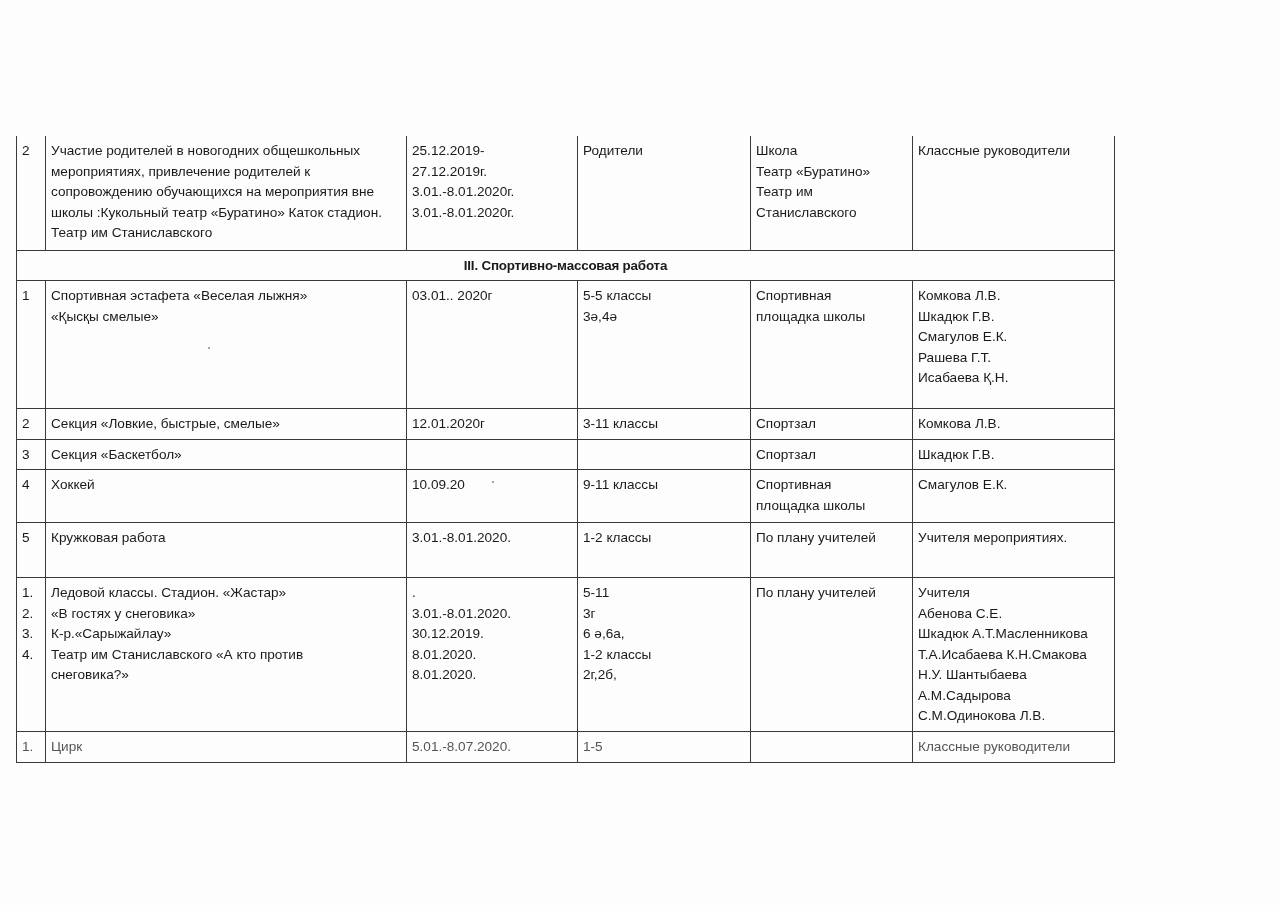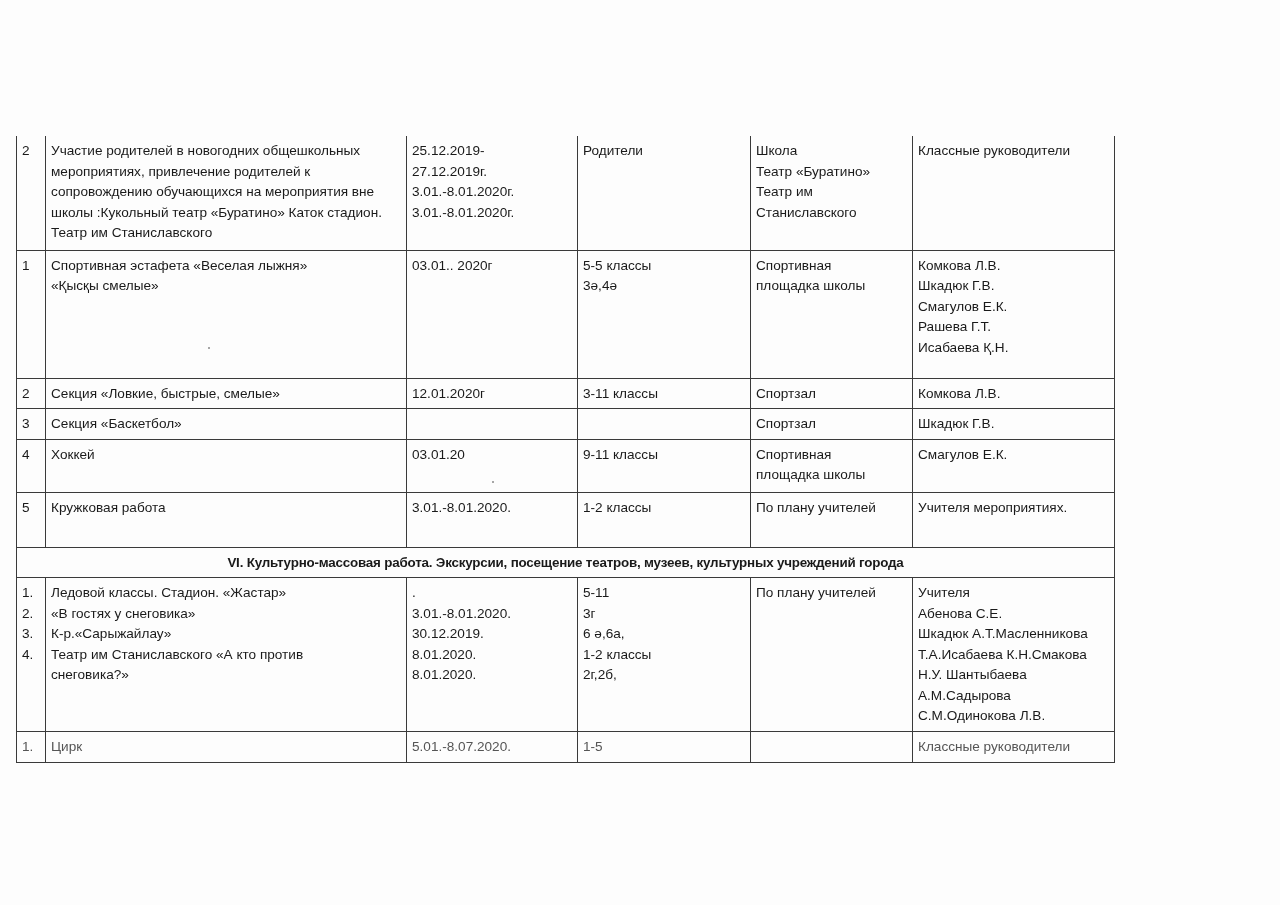--- a/index.html
+++ b/index.html
@@ -46,20 +46,23 @@
 27.12.2019г.
 3.01.-8.01.2020г.
 3.01.-8.01.2020г.</td>
         <td>Родители</td>
         <td>Школа
 Театр «Буратино»
 Театр им
 Станиславского</td>
         <td>Классные руководители</td>
       </tr>
+      <tr class="section" style="height:30px">
+        <td colspan="6">III. Спортивно-массовая работа</td>
+      </tr>
       <tr style="height:128px">
         <td class="num">1</td>
         <td>Спортивная эстафета «Веселая лыжня»
 «Қысқы смелые»</td>
         <td>03.01.. 2020г</td>
         <td>5-5 классы
 3ә,4ә</td>
         <td>Спортивная
 площадка школы</td>
         <td> Комкова Л.В.
@@ -80,36 +83,33 @@
         <td class="num">3</td>
         <td>Секция «Баскетбол»</td>
         <td></td>
         <td></td>
         <td>Спортзал</td>
         <td>Шкадюк Г.В.</td>
       </tr>
       <tr style="height:53px">
         <td class="num">4</td>
         <td>  Хоккей</td>
-        <td>03.01.20</td>
+        <td>10.09.20</td>
         <td>9-11 классы</td>
         <td>Спортивная
 площадка школы</td>
         <td>Смагулов Е.К.</td>
       </tr>
       <tr style="height:55px">
         <td class="num">5</td>
         <td>Кружковая  работа</td>
         <td>3.01.-8.01.2020.</td>
         <td>1-2 классы</td>
         <td>По плану учителей</td>
         <td>Учителя мероприятиях.</td>
-      </tr>
-      <tr class="section" style="height:28px">
-        <td colspan="6">VI. Культурно-массовая работа.   Экскурсии, посещение театров, музеев, культурных учреждений города</td>
       </tr>
       <tr style="height:148px">
         <td class="num">1.
 2.
 3.
 4.</td>
         <td> Ледовой классы. Стадион. «Жастар»
 «В гостях у снеговика»
 К-р.«Сарыжайлау»
 Театр им Станиславского «А кто против

